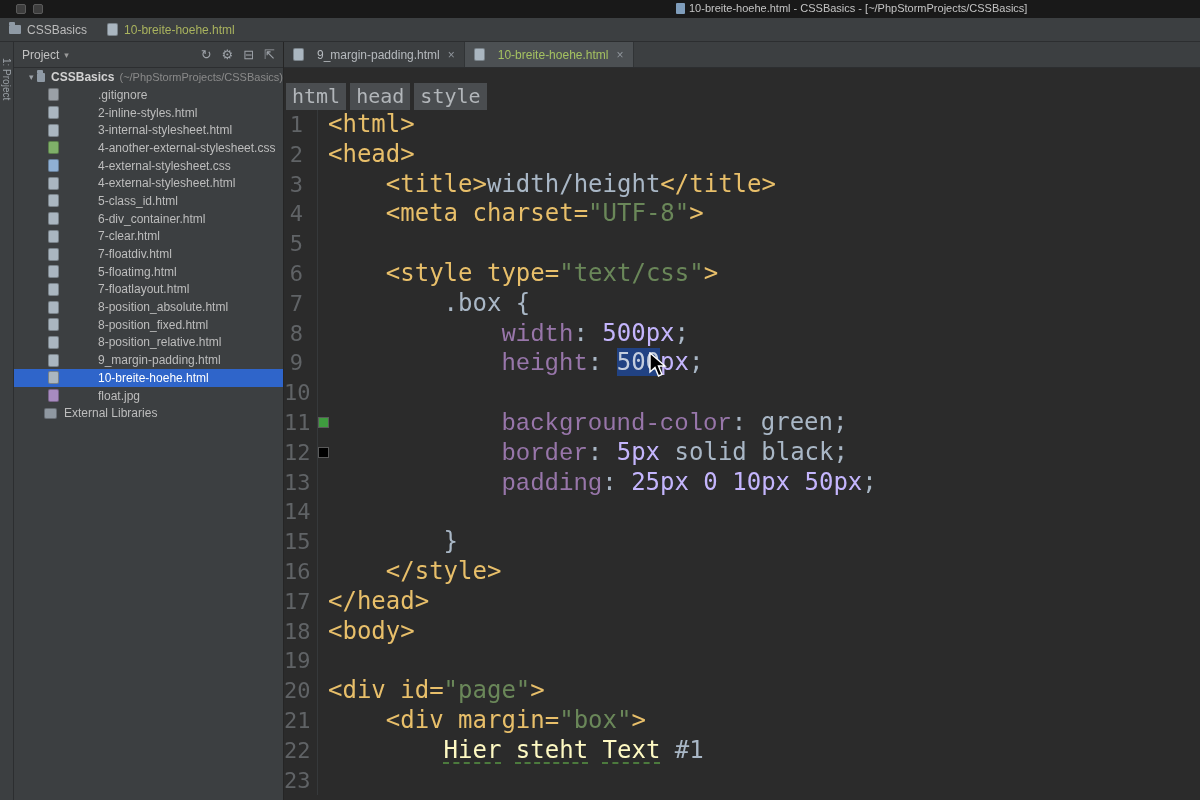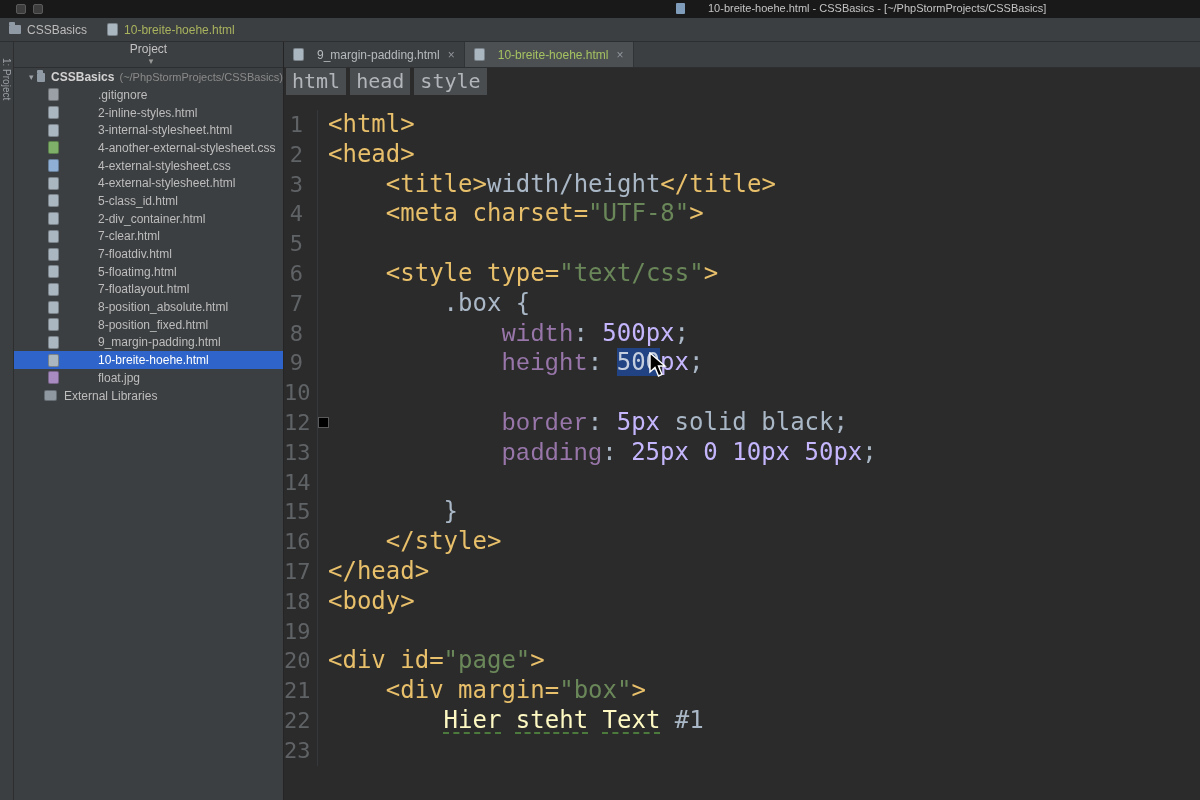--- a/index.html
+++ b/index.html
@@ -4,39 +4,39 @@
 <style>
   * { margin:0; padding:0; box-sizing:border-box; }
   html,body { width:1200px; height:800px; }
   body { position:relative; background:#2b2b2b; overflow:hidden;
          font-family:"Liberation Sans", sans-serif; }
 
   
   .titlebar { position:absolute; left:0; top:0; width:100%; height:18px; background:#191919; }
   .win-icons { position:absolute; left:16px; top:4px; display:flex; gap:7px; }
   .win-ic { width:10px; height:10px; background:#3d3d3d; border:1px solid #5a5a5a; border-radius:2px; }
-  .title-wrap { position:absolute; left:676px; top:2px; display:flex; align-items:center; gap:23px;
+  .title-wrap { position:absolute; left:676px; top:2px; display:flex; align-items:center; gap:4px;
                 font-size:11px; color:#c4c4c4; }
   .doc-ic { width:9px; height:11px; background:#7f9dbb; border-radius:1px; }
 
   
   .navbar { position:absolute; left:0; top:18px; width:100%; height:24px; background:#3c3f41;
             border-bottom:1px solid #2c2e30; display:flex; align-items:center; padding-left:9px; }
   .nav-item { display:flex; align-items:center; gap:6px; font-size:12px; color:#bbbbbb; margin-right:20px; }
   .nav-item .fi { margin-right:0; }
   .nav-file-label { color:#a9b35e; }
   .folder-ic { width:12px; height:9px; background:#8f9aa5; border-radius:1px; position:relative; }
   .folder-ic::before { content:""; position:absolute; left:0; top:-3px; width:6px; height:3px;
                        background:#8f9aa5; border-radius:1px 1px 0 0; }
 
   
   .toolbar { position:absolute; left:0; top:42px; width:100%; height:26px; background:#3c3f41;
              border-bottom:1px solid #2c2e30; }
   .proj-header { position:absolute; left:14px; top:0; width:269px; height:25px; display:flex;
-                 align-items:center; padding:0 8px; font-size:12px; color:#c2c2c2;flex-direction:column; }
+                 align-items:center; padding:0 8px; font-size:12px; color:#c2c2c2; }
   .ph-caret { font-size:9px; color:#9a9a9a; margin-left:5px; }
   .ph-icons { margin-left:auto; display:flex; gap:10px; color:#9da2a8; font-size:13px; line-height:25px; }
   .ph-icons span { cursor:default; }
 
   .tabbar { position:absolute; left:284px; top:0; right:0; height:25px; display:flex; }
   .tab { display:flex; align-items:center; gap:6px; padding:0 9px; font-size:12px;
          border-right:1px solid #313436; height:25px; }
   .tab .tab-label { color:#b6babe; }
   .tab.active { background:#4c5053; }
   .tab.active .tab-label { color:#a5c261; }
@@ -63,21 +63,21 @@
   .fi.css   { background:#8fb0d4; }
   .fi.cssg  { background:#7fb069; }
   .fi.image { background:#a88bc0; }
   .fi.plain { background:#9aa0a6; }
   .fi.lib   { background:#8f98a1; height:11px; width:13px; }
 
   .vsep { position:absolute; left:283px; top:42px; width:1px; bottom:0; background:#252525; }
 
   
   .crumbs { position:absolute; left:284px; top:68px; right:0; height:42px; background:#2b2b2b;
-            display:flex; align-items:flex-start; padding-left:2px; }
+            display:flex; align-items:flex-end; padding-left:2px; }
   .crumb { font-family:"DejaVu Sans Mono", monospace; font-size:20px; line-height:27px; color:#b2b6ba;
            background:#4a4d50; padding:0 6px; margin-right:4px; }
 
   
   .codewrap { position:absolute; left:284px; top:110px; right:0; bottom:0; overflow:hidden;
               font-family:"DejaVu Sans Mono", monospace; font-size:24px; }
   .line { display:flex; height:29.8px; line-height:29.8px; }
   .ln { width:34px; padding-right:14px; text-align:right; color:#606366; flex:none;
         border-right:1px solid #36393b; position:relative; font-size:22px; }
   .lc { white-space:pre; padding-left:10px; }
@@ -182,21 +182,21 @@
       <div class="trow">
         <span class="fi html"></span>
         <span>4-external-stylesheet.html</span>
       </div>
       <div class="trow">
         <span class="fi html"></span>
         <span>5-class_id.html</span>
       </div>
       <div class="trow">
         <span class="fi html"></span>
-        <span>2-div_container.html</span>
+        <span>6-div_container.html</span>
       </div>
       <div class="trow">
         <span class="fi html"></span>
         <span>7-clear.html</span>
       </div>
       <div class="trow">
         <span class="fi html"></span>
         <span>7-floatdiv.html</span>
       </div>
       <div class="trow">
@@ -207,20 +207,24 @@
         <span class="fi html"></span>
         <span>7-floatlayout.html</span>
       </div>
       <div class="trow">
         <span class="fi html"></span>
         <span>8-position_absolute.html</span>
       </div>
       <div class="trow">
         <span class="fi html"></span>
         <span>8-position_fixed.html</span>
+      </div>
+      <div class="trow">
+        <span class="fi html"></span>
+        <span>8-position_relative.html</span>
       </div>
       <div class="trow">
         <span class="fi html"></span>
         <span>9_margin-padding.html</span>
       </div>
       <div class="trow selected">
         <span class="fi html"></span>
         <span>10-breite-hoehe.html</span>
       </div>
       <div class="trow">
@@ -277,20 +281,24 @@
     </div>
     <div class="line">
       <div class="ln">9</div>
       <div class="lc"><span class="p">            </span><span class="pr">height</span><span class="p">: </span><span class="sel">500</span><span class="n">px</span><span class="p">;</span></div>
     </div>
     <div class="line">
       <div class="ln">10</div>
       <div class="lc"></div>
     </div>
     <div class="line">
+      <div class="ln">11<span class="swatch" style="background: rgb(63, 155, 63);"></span></div>
+      <div class="lc"><span class="p">            </span><span class="pr">background-color</span><span class="p">: </span><span class="v">green</span><span class="p">;</span></div>
+    </div>
+    <div class="line">
       <div class="ln">12<span class="swatch" style="background: rgb(0, 0, 0);"></span></div>
       <div class="lc"><span class="p">            </span><span class="pr">border</span><span class="p">: </span><span class="n">5px</span><span class="p"> </span><span class="v">solid</span><span class="p"> </span><span class="v">black</span><span class="p">;</span></div>
     </div>
     <div class="line">
       <div class="ln">13</div>
       <div class="lc"><span class="p">            </span><span class="pr">padding</span><span class="p">: </span><span class="n">25px 0 10px 50px</span><span class="p">;</span></div>
     </div>
     <div class="line">
       <div class="ln">14</div>
     </div>

